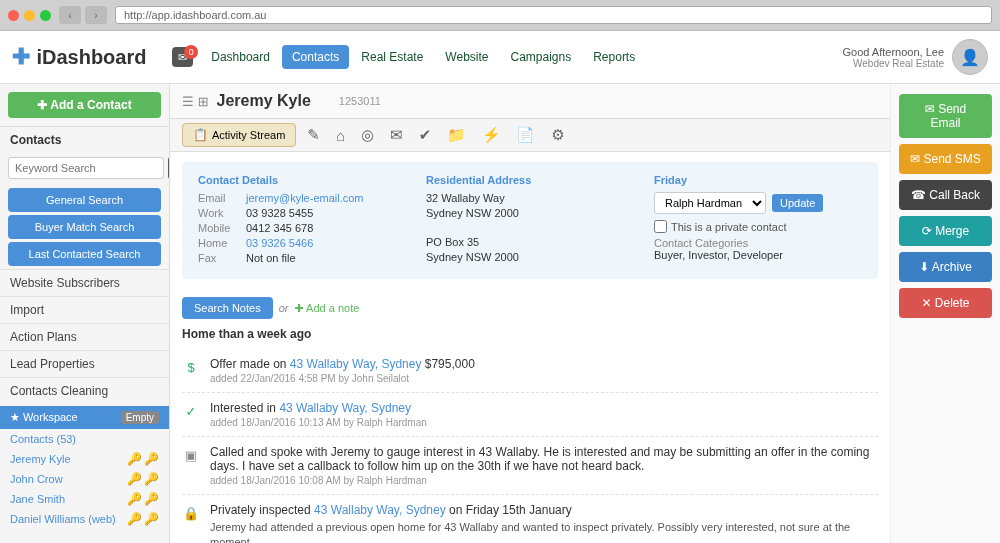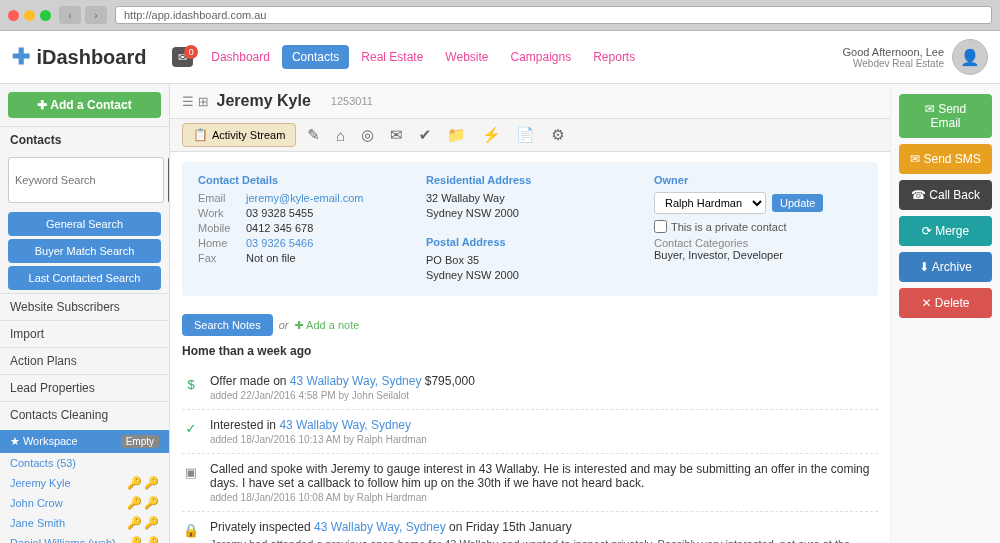--- a/index.html
+++ b/index.html
@@ -30,56 +30,56 @@
       align-items: center;
       padding: 8px 12px;
       border-bottom: 1px solid #ddd;
     }
     .logo { display: flex; align-items: center; gap: 6px; font-size: 20px; font-weight: bold; color: #333; margin-right: 20px; width: 140px; }
     .logo-icon { color: #4a90d9; font-size: 22px; }
     .nav-menu { display: flex; align-items: center; gap: 2px; flex: 1; }
     .notif-badge { position: relative; margin-right: 6px; }
     .notif-icon { background: #555; color: white; padding: 4px 6px; border-radius: 4px; font-size: 11px; cursor: pointer; }
     .badge { position: absolute; top: -5px; right: -5px; background: #e74c3c; color: white; border-radius: 50%; width: 14px; height: 14px; font-size: 9px; display: flex; align-items: center; justify-content: center; }
-    .nav-item { padding: 5px 10px; border-radius: 4px; cursor: pointer; color: #ec4899; font-size: 12px; }
+    .nav-item { padding: 5px 10px; border-radius: 4px; cursor: pointer; color: #14532d; font-size: 12px; }
     .nav-item.active { background: #4a90d9; color: white; }
     .header-right { display: flex; align-items: center; gap: 8px; text-align: right; }
     .header-greeting { font-size: 11px; color: #555; }
     .header-sub { font-size: 10px; color: #888; }
     .avatar { width: 36px; height: 36px; border-radius: 50%; background: #ccc; display: flex; align-items: center; justify-content: center; font-size: 16px; color: #888; border: 1px solid #bbb; }
 
     
     .main-layout { display: flex; height: calc(543px - 80px); overflow: hidden; }
 
     
     .sidebar { width: 170px; background: #f5f5f5; border-right: 1px solid #ddd; overflow-y: auto; flex-shrink: 0; }
     .sidebar-add-btn { margin: 8px; }
     .add-contact-btn { background: #5cb85c; color: white; border: none; border-radius: 4px; padding: 6px 10px; width: 100%; cursor: pointer; font-size: 12px; font-weight: bold; }
     .sidebar-section { padding: 6px 10px 4px; font-weight: bold; color: #333; font-size: 12px; border-top: 1px solid #ddd; margin-top: 2px; }
     .search-box { padding: 6px 8px; display: flex; gap: 4px; }
-    .search-input { flex: 1; border: 1px solid #ccc; border-radius: 3px; padding: 16px 6px; font-size: 11px; }
+    .search-input { flex: 1; border: 1px solid #ccc; border-radius: 3px; padding: 4px 6px; font-size: 11px; }
     .search-btn { background: #5a5a5a; color: white; border: none; border-radius: 3px; padding: 4px 8px; cursor: pointer; font-size: 11px; }
     .sidebar-btn { display: block; width: calc(100% - 16px); margin: 3px 8px; background: #4a90d9; color: white; border: none; border-radius: 4px; padding: 6px 8px; cursor: pointer; font-size: 11px; text-align: center; }
     .sidebar-link { display: block; padding: 6px 10px; color: #444; font-size: 12px; cursor: pointer; border-top: 1px solid #e0e0e0; }
     .workspace-bar { display: flex; align-items: center; justify-content: space-between; padding: 5px 10px; background: #4a90d9; color: white; font-size: 11px; margin-top: 2px; }
     .workspace-empty { background: #888; color: white; border-radius: 3px; padding: 1px 5px; font-size: 10px; }
     .contacts-count { padding: 4px 10px; font-size: 11px; color: #4a90d9; cursor: pointer; }
     .recent-section { padding: 5px 10px 3px; font-weight: bold; color: #333; font-size: 11px; border-top: 1px solid #ddd; }
     .recent-item { display: flex; align-items: center; justify-content: space-between; padding: 3px 10px; font-size: 11px; cursor: pointer; }
     .recent-name { color: #4a90d9; }
     .recent-icons { display: flex; gap: 2px; }
     .icon-key { color: #c8a020; font-size: 12px; }
 
     
     .main-content { flex: 1; background: white; overflow-y: auto; }
     .contact-header { display: flex; align-items: center; gap: 8px; padding: 8px 12px; border-bottom: 1px solid #ddd; background: #f9f9f9; }
     .contact-header-icons { display: flex; gap: 4px; }
     .ch-icon { color: #888; font-size: 13px; cursor: pointer; }
     .contact-name { font-size: 16px; font-weight: bold; color: #333; }
-    .contact-id { font-size: 11px; color: #999; margin-left: 12px; }
+    .contact-id { font-size: 11px; color: #999; margin-left: 20px; }
 
     
     .tab-bar { display: flex; align-items: center; padding: 4px 12px; border-bottom: 1px solid #ddd; background: #f5f5f5; gap: 6px; }
     .tab-active { background: #f0e6c8; border: 1px solid #d4b98a; border-radius: 4px; padding: 4px 10px; font-size: 11px; cursor: pointer; display: flex; align-items: center; gap: 4px; }
     .tab-icon { font-size: 12px; }
     .tab-tool { color: #666; font-size: 15px; cursor: pointer; padding: 3px 5px; border-radius: 3px; }
 
     
     .contact-info { display: grid; grid-template-columns: 1fr 1fr 1fr; gap: 20px; padding: 12px 16px; background: #eef5fb; margin: 10px 12px; border-radius: 4px; }
     .info-section h4 { font-size: 11px; font-weight: bold; color: #4a90d9; margin-bottom: 6px; }
@@ -276,30 +276,29 @@
       </div>
       <div class="info-section">
         <h4>Residential Address</h4>
         <div class="info-row">
           <span class="info-value">32 Wallaby Way</span>
         </div>
         <div class="info-row">
           <span class="info-value">Sydney NSW 2000</span>
         </div>
         <br>
-        <h4>Postal Address</h4>
         <div class="info-row">
           <span class="info-value">PO Box 35</span>
         </div>
         <div class="info-row">
           <span class="info-value">Sydney NSW 2000</span>
         </div>
       </div>
       <div class="info-section">
-        <h4>Owner</h4>
+        <h4>Friday</h4>
         <div class="owner-row">
           <select class="owner-select"><option>Ralph Hardman</option></select>
           <button class="update-btn">Update</button>
         </div>
         <div class="private-check">
           <input type="checkbox" style="">
           <span>This is a private contact</span>
         </div>
         <div class="cats-label">Contact Categories</div>
         <div class="contact-cats">Buyer, Investor, Developer</div>

